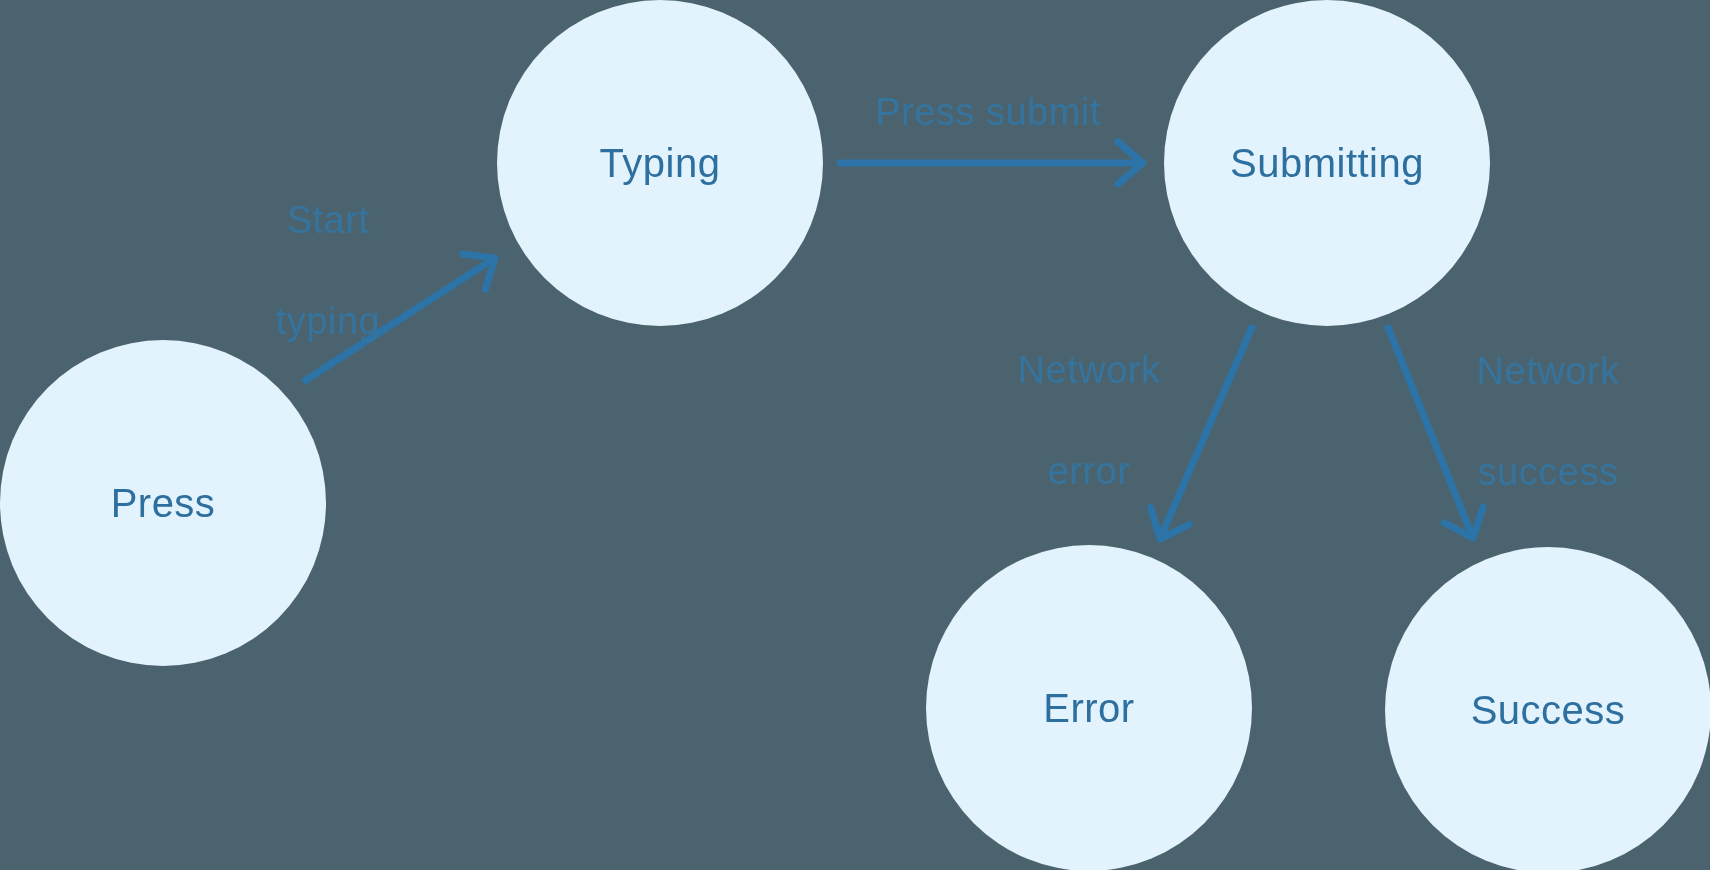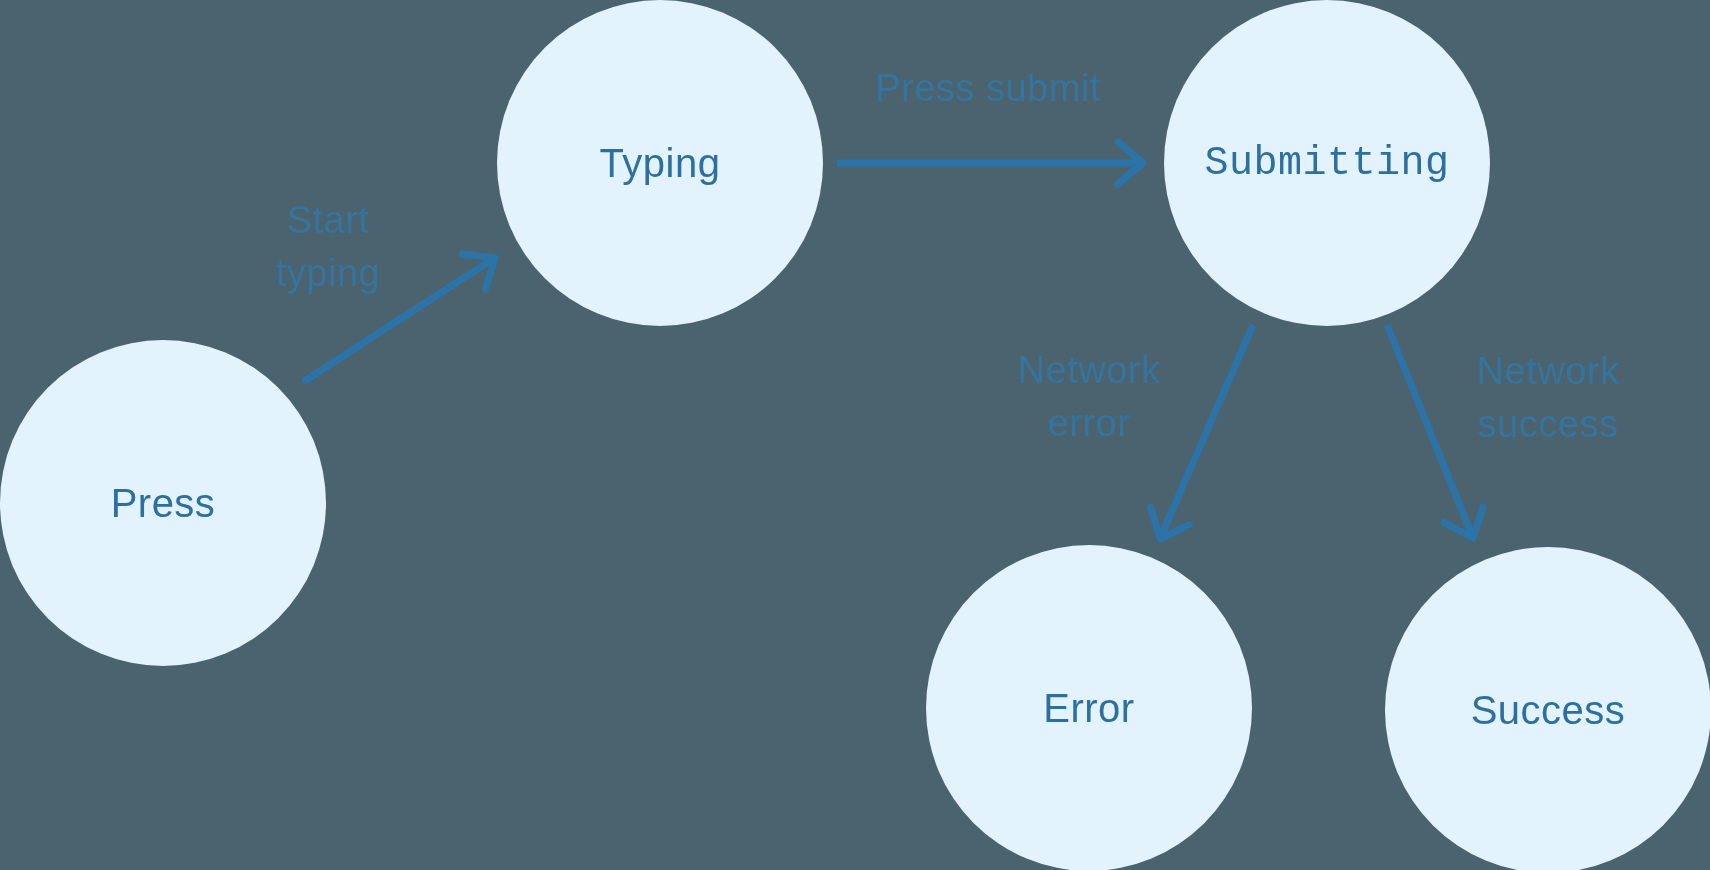--- a/index.html
+++ b/index.html
@@ -55,21 +55,21 @@
     position: absolute;
     transform: translate(-50%, -50%);
     color: #35749e;
     font-size: 38px;
     font-weight: 500;
     letter-spacing: 0.5px;
     line-height: 53px;
     text-align: center;
     white-space: nowrap;
   }
-  .edge-label span { display: block; }
+  .edge-label span { display: block; margin-top: 48px; }
 </style>
 </head>
 <body>
 
 <div class="canvas">
 
   <svg class="edges-layer" viewBox="0 0 1710 870">
 
     <g>
       <line class="edge-shaft" x1="303" y1="382" x2="490" y2="261"></line>
@@ -93,21 +93,21 @@
   </svg>
 
   <div class="node" style="left:0px; top:340px;">
     <span class="node-label">Press</span>
   </div>
 
   <div class="node" style="left:497px; top:0px;">
     <span class="node-label">Typing</span>
   </div>
 
-  <div class="node" style="left:1164px; top:0px;font-family:Liberation Mono, monospace;">
+  <div class="node" style="left:1164px; top:0px;">
     <span class="node-label">Submitting</span>
   </div>
 
   <div class="node" style="left:926px; top:545px;">
     <span class="node-label">Error</span>
   </div>
 
   <div class="node" style="left:1385px; top:547px;">
     <span class="node-label">Success</span>
   </div>

